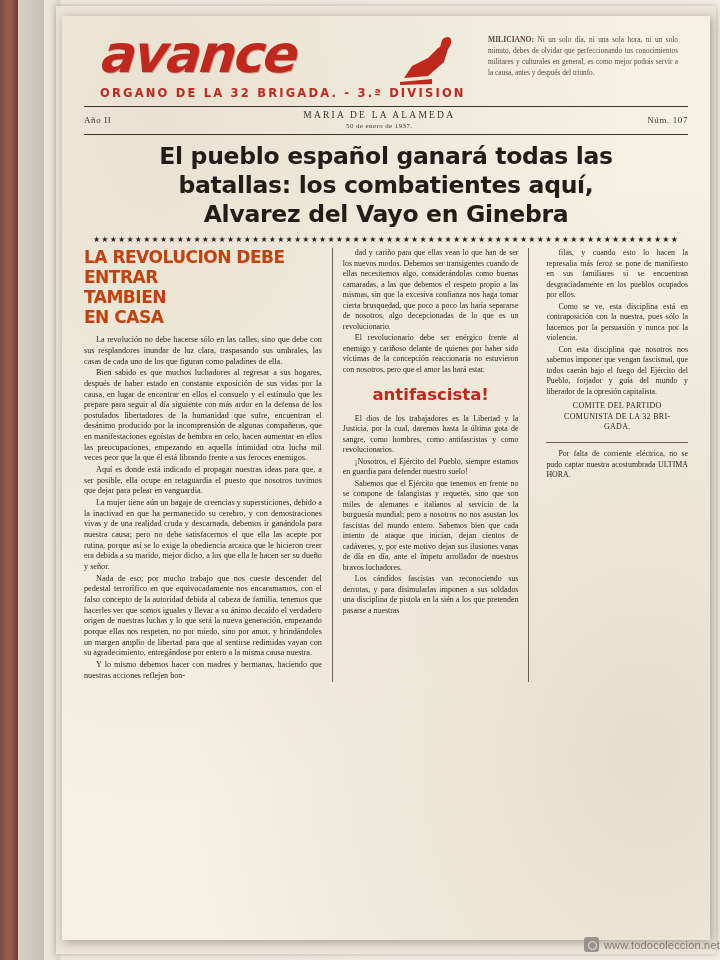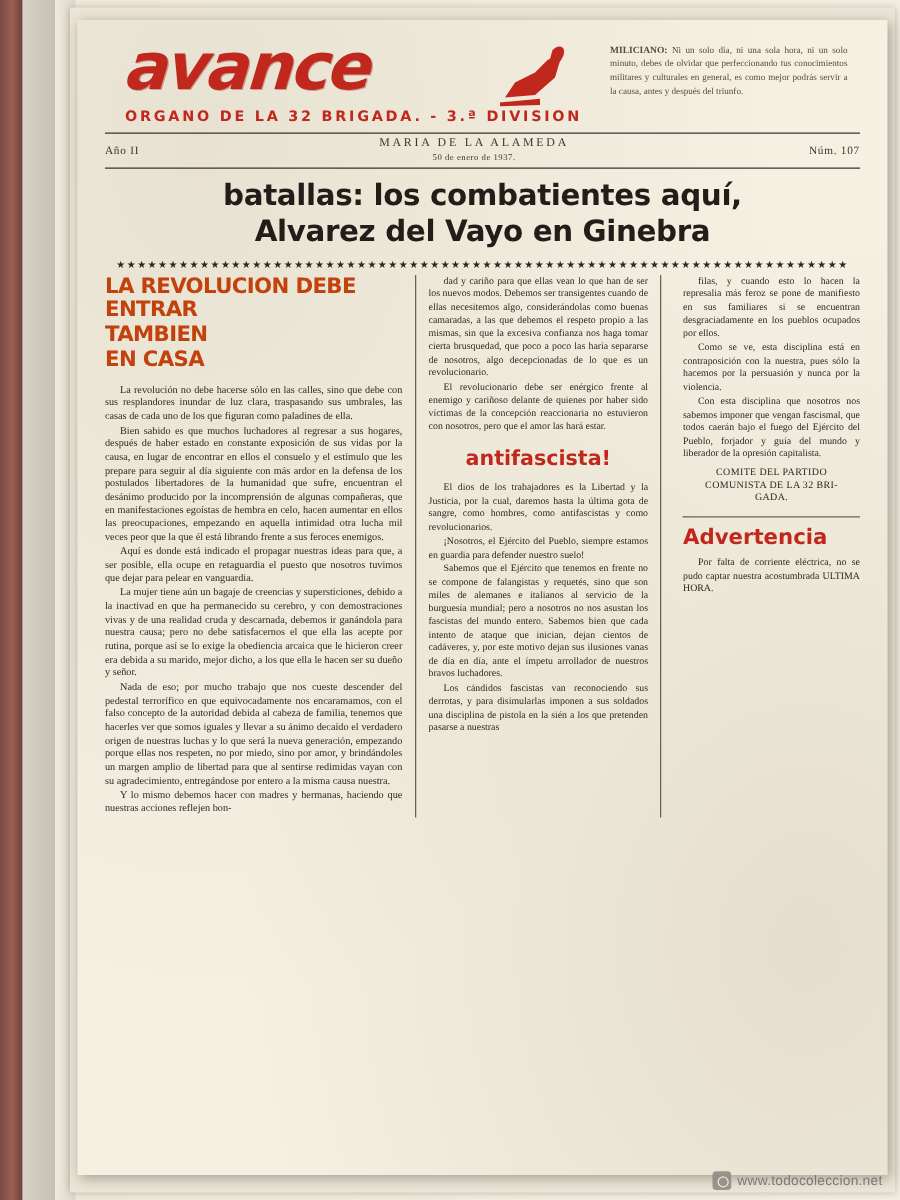--- a/index.html
+++ b/index.html
@@ -106,21 +106,21 @@
   .signoff{
     font-family:"Liberation Serif", serif;font-size:8px;line-height:1.28;
     text-align:center;color:#2d2821;margin-top:4px;letter-spacing:.3px;
   }
   .adv-rule{border-top:1px solid #6a6259;margin:10px 0 6px;}
   .adv-title{
     font-family:"DejaVu Sans", sans-serif;font-weight:bold;color:#c1281d;
     font-size:17px;margin-bottom:5px;
   }
   .watermark{
-    position:absolute;right:14px;bottom:8px;
+    position:absolute;right:0;bottom:8px;
     font-family:"Liberation Sans", sans-serif;font-size:11px;color:#6e6a63;
     letter-spacing:.2px;opacity:.85;display:flex;align-items:center;gap:5px;
   }
   .wm-badge{width:15px;height:15px;border-radius:3px;background:#8d8880;
     display:inline-block;position:relative;}
   .wm-badge:after{content:"";position:absolute;left:4px;top:4px;width:7px;height:7px;
     border:1.4px solid #f0ece4;border-radius:50%;}
 </style>
 </head>
 <body>
@@ -156,20 +156,21 @@
         <div class="mid">
           <div class="place">MARIA DE LA ALAMEDA</div>
           <div class="date">50 de enero de 1937.</div>
         </div>
         <div>Núm. 107</div>
       </div>
 
       <div class="rule2"></div>
 
       <div class="headline">
+        <div>El pueblo español ganará todas las</div>
         <div class="l2">batallas: los combatientes aquí,</div>
         <div class="l2">Alvarez del Vayo en Ginebra</div>
       </div>
 
       <div class="stars">★★★★★★★★★★★★★★★★★★★★★★★★★★★★★★★★★★★★★★★★★★★★★★★★★★★★★★★★★★★★★★★★★★★★★★</div>
 
       <div class="cols">
 
         <div class="col col1">
           <div class="subhead">
@@ -204,21 +205,20 @@
           <p class="body">Como se ve, esta disciplina está en contraposición con la nuestra, pues sólo la hacemos por la persuasión y nunca por la violencia.</p>
           <p class="body">Con esta disciplina que nosotros nos sabemos imponer que vengan fascismal, que todos caerán bajo el fuego del Ejército del Pueblo, forjador y guía del mundo y liberador de la opresión capitalista.</p>
 
           <div class="signoff">
             <div>COMITE DEL PARTIDO</div>
             <div>COMUNISTA DE LA 32 BRI-</div>
             <div>GADA.</div>
           </div>
 
           <div class="adv-rule"></div>
-          <div class="adv-title">Advertencia</div>
           <p class="body">Por falta de corriente eléctrica, no se pudo captar nuestra acostumbrada ULTIMA HORA.</p>
         </div>
 
       </div>
     </div>
   </div>
 
   <div class="watermark">
     <span class="wm-badge"></span>
     <span>www.todocoleccion.net</span>

